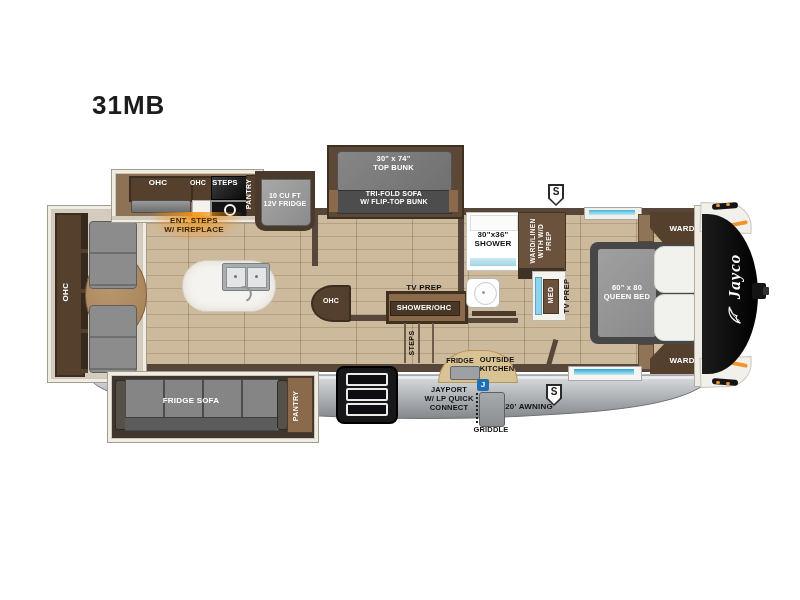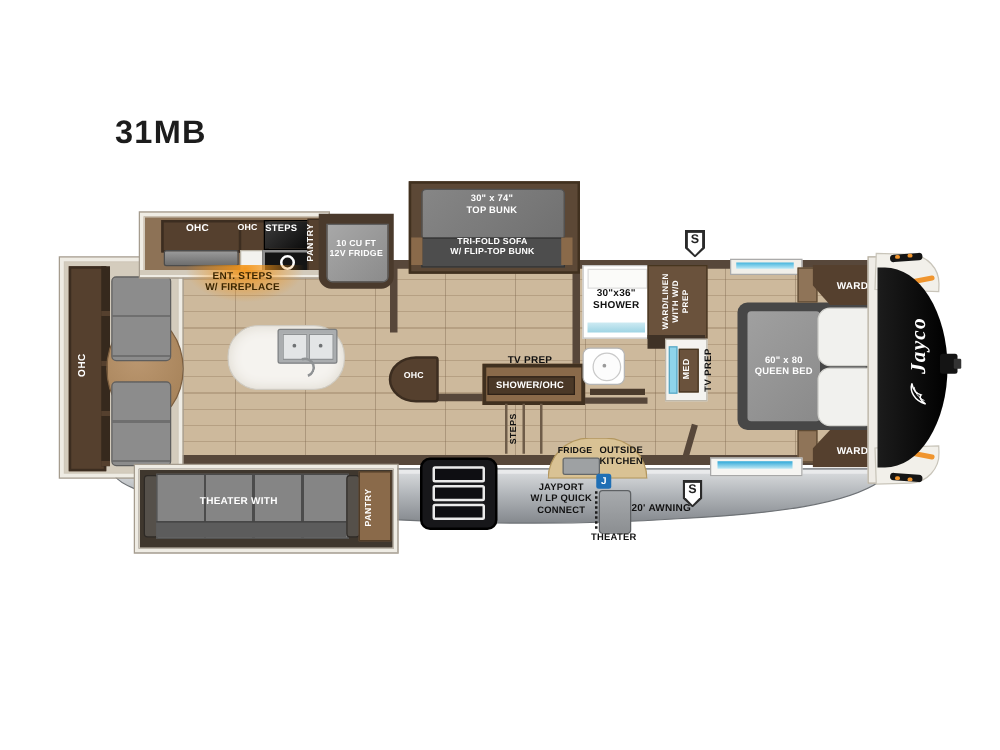--- a/index.html
+++ b/index.html
@@ -173,21 +173,21 @@
   <div class="abs" style="left:236px;top:286px;width:12px;height:12px;border:2.5px solid #8f9294;border-radius:50%;border-left-color:transparent;border-bottom-color:transparent;transform:rotate(25deg);"></div>
 
   <div class="abs slidebox" style="left:108px;top:372px;width:204px;height:64px;background:#3f372e;">
     <div class="abs" style="left:4px;top:5px;width:10px;height:48px;background:#55504a;border:1px solid #2e2a26;border-radius:3px;"></div>
     <div class="abs sofa-seams" style="left:14px;top:4px;width:152px;height:50px;background-color:#858585;border:1px solid #4a4a4a;">
     </div>
     <div class="abs" style="left:14px;top:42px;width:152px;height:12px;background:#5c5c5c;border-top:1px solid #3e3e3e;"></div>
     <div class="abs" style="left:166px;top:5px;width:9px;height:48px;background:#55504a;border:1px solid #2e2a26;border-radius:3px;"></div>
     <div class="abs" style="left:176px;top:2px;width:24px;height:54px;background:#8a6a4a;border:1px solid #4f3b26;"></div>
   </div>
-  <div class="lbl lw" style="left:132px;top:396px;width:118px;font-size:8px;">THEATER WITH</div>
+  <div class="lbl lw" style="left:132px;top:396px;width:118px;font-size:8px;">FRIDGE SOFA</div>
   <div class="vlab lw" style="left:268px;top:394px;width:56px;height:24px;font-size:7px;">PANTRY</div>
 
   <div class="abs" style="left:438px;top:350px;width:78px;height:31px;background:#d9c294;border:1px solid #b3975f;border-radius:39px 39px 0 0;"></div>
   <div class="lbl" style="left:442px;top:357px;width:36px;font-size:7px;">FRIDGE</div>
   <div class="abs" style="left:450px;top:366px;width:28px;height:12px;background:#9ea1a3;border:1px solid #63676a;border-radius:2px;"></div>
   <div class="lbl" style="left:476px;top:356px;width:42px;font-size:7.5px;">OUTSIDE
 KITCHEN</div>
 
   <div class="abs" style="left:336px;top:366px;width:58px;height:54px;background:#17171a;border-radius:8px;border:2px solid #000;">
     <div class="abs" style="left:8px;top:5px;width:38px;height:9px;background:#0e0e12;border:2px solid #eaeaea;border-radius:2px;"></div>
@@ -196,21 +196,21 @@
   </div>
 
   <div class="lbl" style="left:416px;top:386px;width:66px;font-size:7.5px;">JAYPORT
 W/ LP QUICK
 CONNECT</div>
   <div class="abs" style="left:477px;top:379px;width:12px;height:12px;background:#1f6fb5;border-radius:2px;color:#fff;font:bold 8px 'Liberation Sans',sans-serif;text-align:center;line-height:12px;">
     <span>J</span>
   </div>
   <div class="abs" style="left:476px;top:393px;width:0;height:30px;border-left:2px dotted #1c1c1c;"></div>
   <div class="abs" style="left:479px;top:392px;width:24px;height:33px;background:linear-gradient(180deg,#a7aaad,#8c8f92);border:1px solid #5e6164;border-radius:3px;"></div>
-  <div class="lbl" style="left:466px;top:426px;width:50px;font-size:7.5px;">THEATER</div>
+  <div class="lbl" style="left:466px;top:426px;width:50px;font-size:7.5px;">GRIDDLE</div>
   <div class="lbl" style="left:500px;top:402px;width:58px;font-size:8px;">20' AWNING</div>
 
   <div class="shield" style="left:548px;top:184px;">
     <div class="sh-o"></div>
     <div class="sh-i"></div>
     <div class="sh-s">S</div>
   </div>
   <div class="shield" style="left:546px;top:384px;">
     <div class="sh-o"></div>
     <div class="sh-i"></div>

